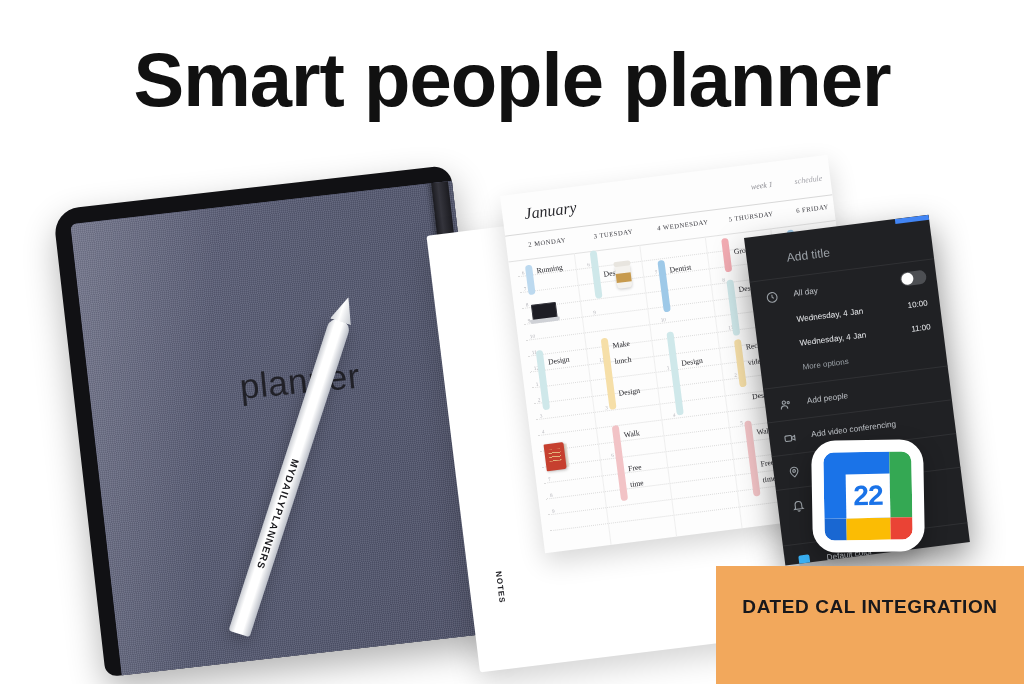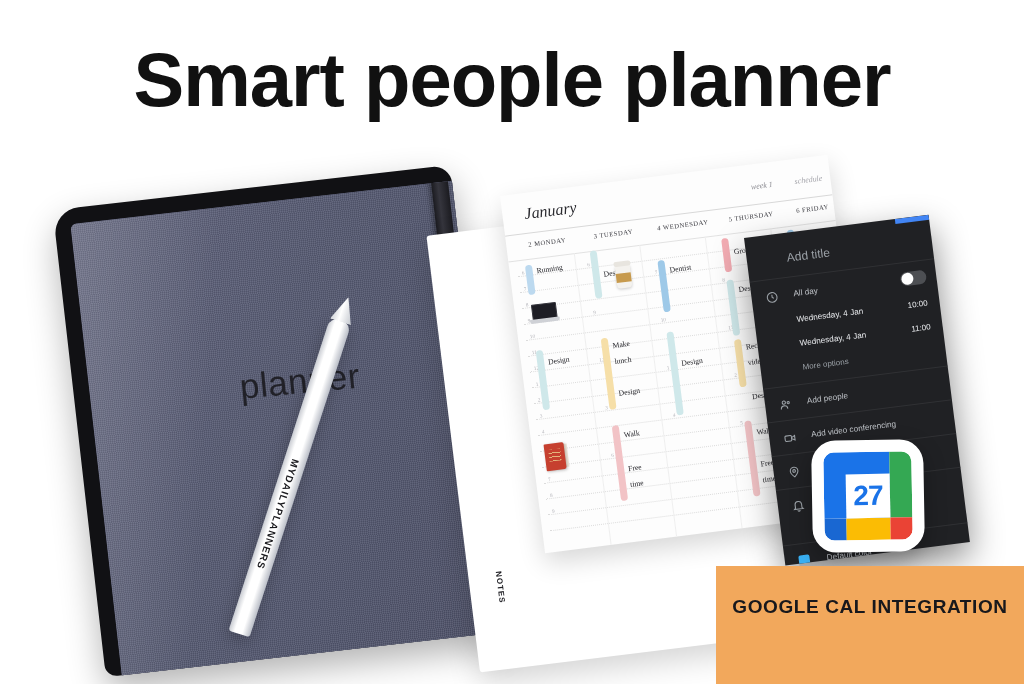--- a/index.html
+++ b/index.html
@@ -431,21 +431,21 @@
   </div>
 
   <div class="gcal-icon">
     <div class="gi">
       <div class="gi-blue"></div>
       <div class="gi-green"></div>
       <div class="gi-dblue"></div>
       <div class="gi-yellow"></div>
       <div class="gi-red"></div>
       <div class="gi-white"></div>
-      <div class="gi-num">27</div>
+      <div class="gi-num">22</div>
     </div>
   </div>
 
   <div class="badge">
-    <div class="badge-l1">GOOGLE CAL INTEGRATION</div>
+    <div class="badge-l1">DATED CAL INTEGRATION</div>
   </div>
 
 </div>
 
 </body></html>

